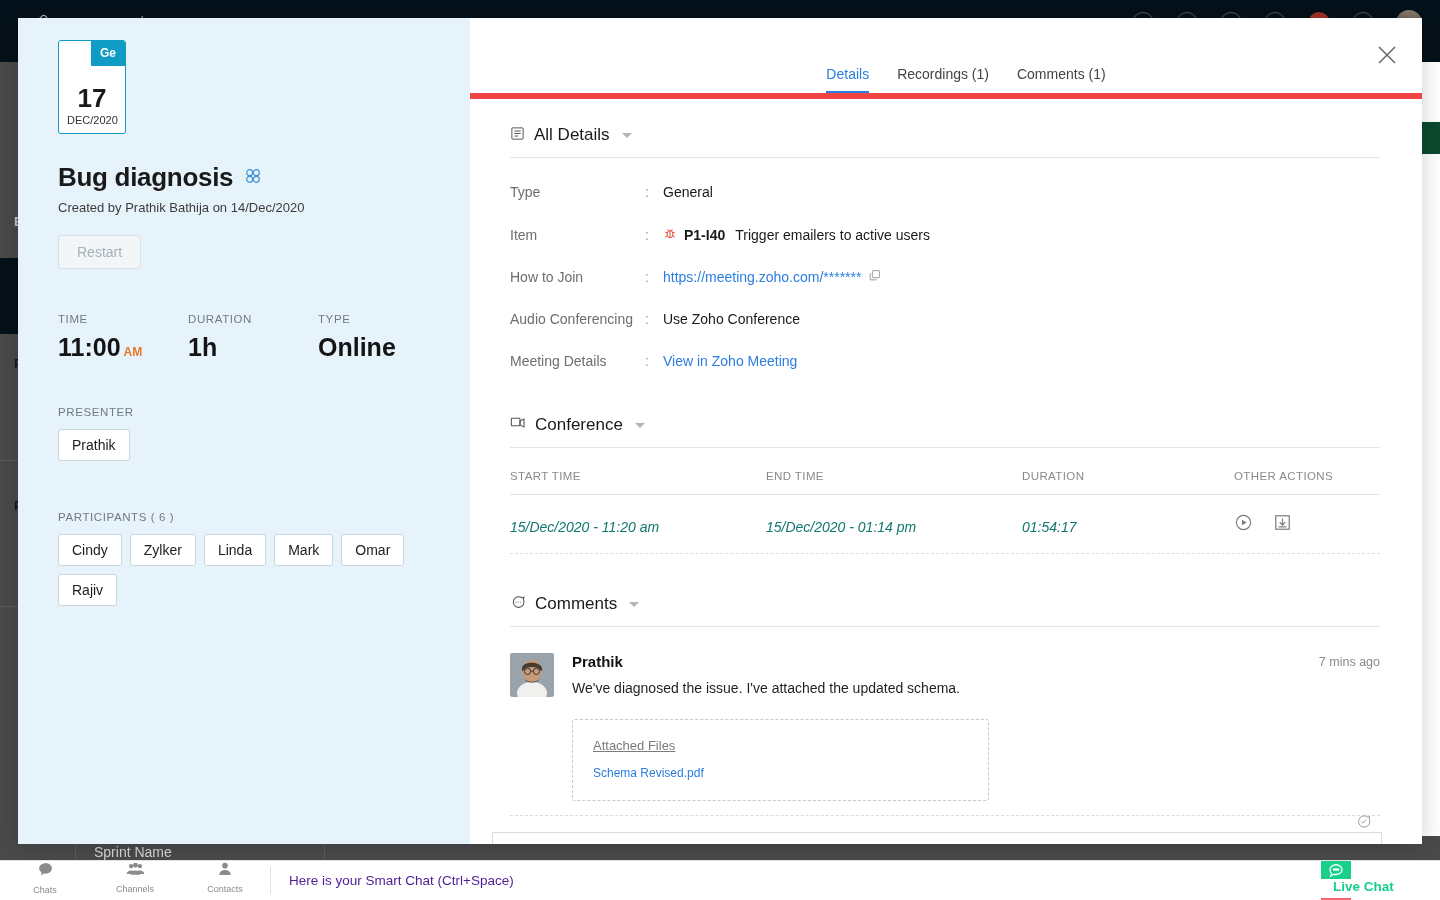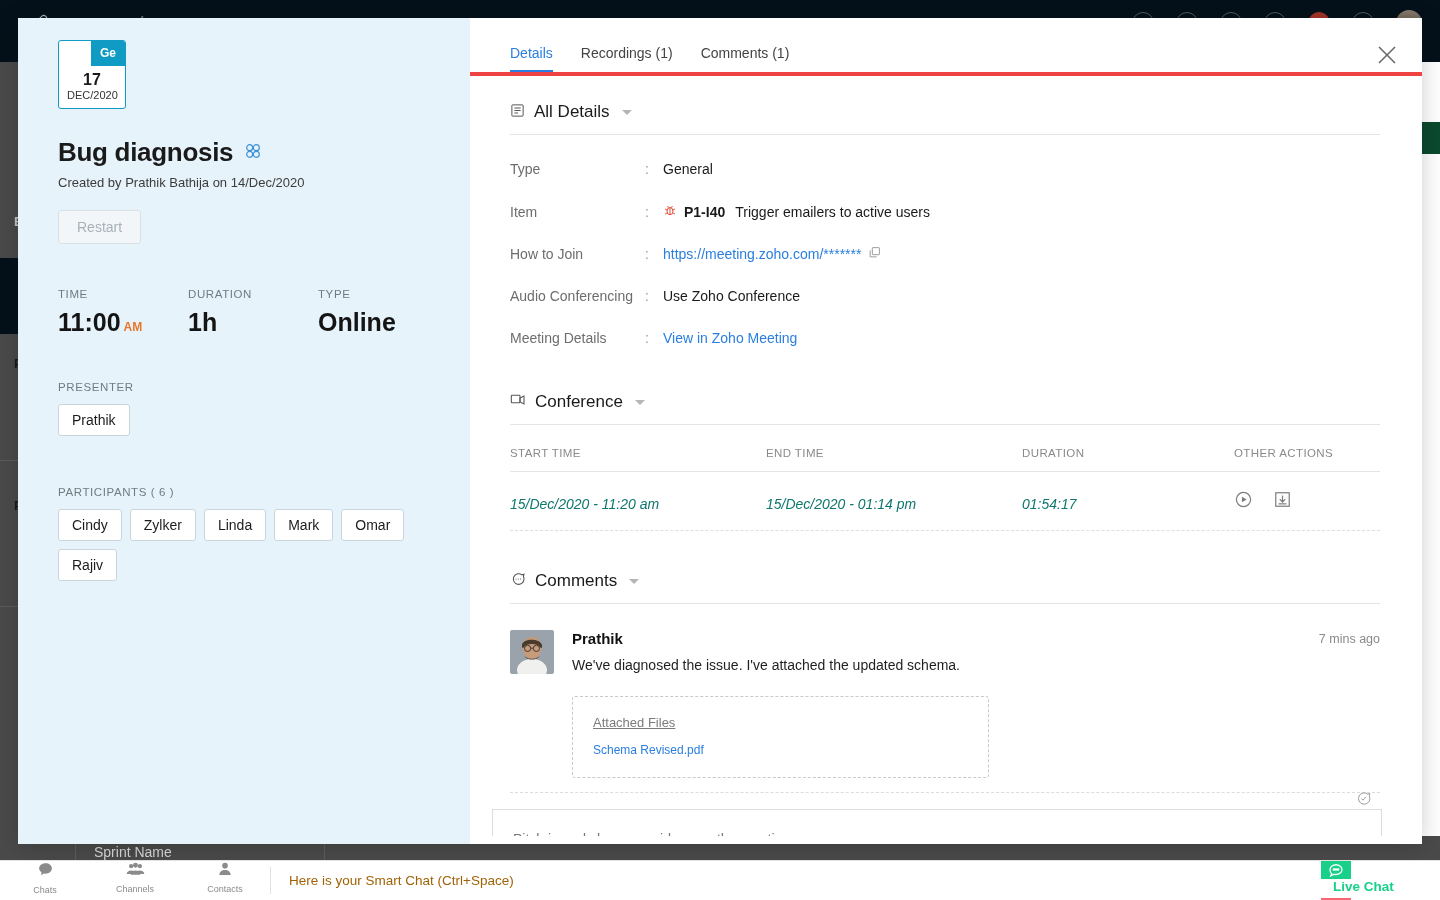--- a/index.html
+++ b/index.html
@@ -87,21 +87,21 @@
   }
   .tb-item {
     width: 90px; display: flex; flex-direction: column;
     align-items: center; gap: 7px;
     color: #8b8b8b; font-size: 9px;
   }
   .tb-item svg { display: block; }
   #tb-divider { width: 1px; background: #e0e0e0; margin: 6px 0; }
   #tb-smartchat {
     flex: 1; display: flex; align-items: center;
-    padding-left: 18px; color: #a16207; font-size: 13.5px;
+    padding-left: 18px; color: #4c1d95; font-size: 13.5px;
   }
   .tb-right { display: flex; align-items: stretch; flex-direction: column; }
   #tb-livechat-icon {
     width: 30px; background: #19d08a; display: flex;
     align-items: center; justify-content: center;
   }
   #tb-livechat-label {
     display: flex; align-items: center; padding: 0 12px;
     color: #19d08a; font-size: 13.5px; font-weight: 600;
   }
@@ -133,21 +133,21 @@
     padding: 22px 34px 0 40px; position: relative;
   }
   #date-badge {
     width: 68px; border: 1px solid #0f9bc4; background: #fff;
     border-radius: 3px; overflow: hidden; text-align: center;
   }
   #date-badge-head {
     background: #0f9bc4; color: #fff; font-size: 12px;
     padding: 5px 0 6px; font-weight: 600; margin-left: 32px;
   }
-  #date-badge-day { font-size: 16px; font-weight: 700; color: #1a1a1a; padding-top: 5px; }
+  #date-badge-day { font-size: 26px; font-weight: 700; color: #1a1a1a; padding-top: 5px; margin-top: 12px; }
   #date-badge-month { font-size: 11px; color: #333; padding: 0 8px 7px; }
 
   #meeting-title-row {
     display: flex; align-items: center; gap: 10px; margin-top: 28px;
   }
   #meeting-title { font-size: 26px; font-weight: 700; color: #1a1a1a; letter-spacing: -.3px; }
   #meeting-created {
     margin-top: 7px; font-size: 13px; color: #3c3c3c;
   }
   #restart-button {
@@ -184,21 +184,21 @@
 
   
   #right-panel { flex: 1; position: relative; background: #fff; overflow: hidden; }
   #close-button {
     position: absolute; right: 20px; top: 22px; width: 30px; height: 30px;
     display: flex; align-items: center; justify-content: center;
     cursor: pointer;
   }
   #tabs {
     display: flex; gap: 28px; padding: 44px 0 0 40px;
-    border-bottom: 4px solid #ef4444; height: 58px; align-items: flex-end;
+    border-bottom: 6px solid #ef4444; height: 81px; align-items: flex-end; justify-content: center;
   }
   .tab {
     font-size: 14px; color: #444; padding-bottom: 9px; cursor: pointer;
     border-bottom: 2px solid transparent;
   }
   .tab.active { color: #2a7ee0; border-bottom-color: #2a7ee0; }
 
   #scroll-area { height: 760px; overflow: hidden; padding: 0 0 0 0; }
 
   .section-head {

